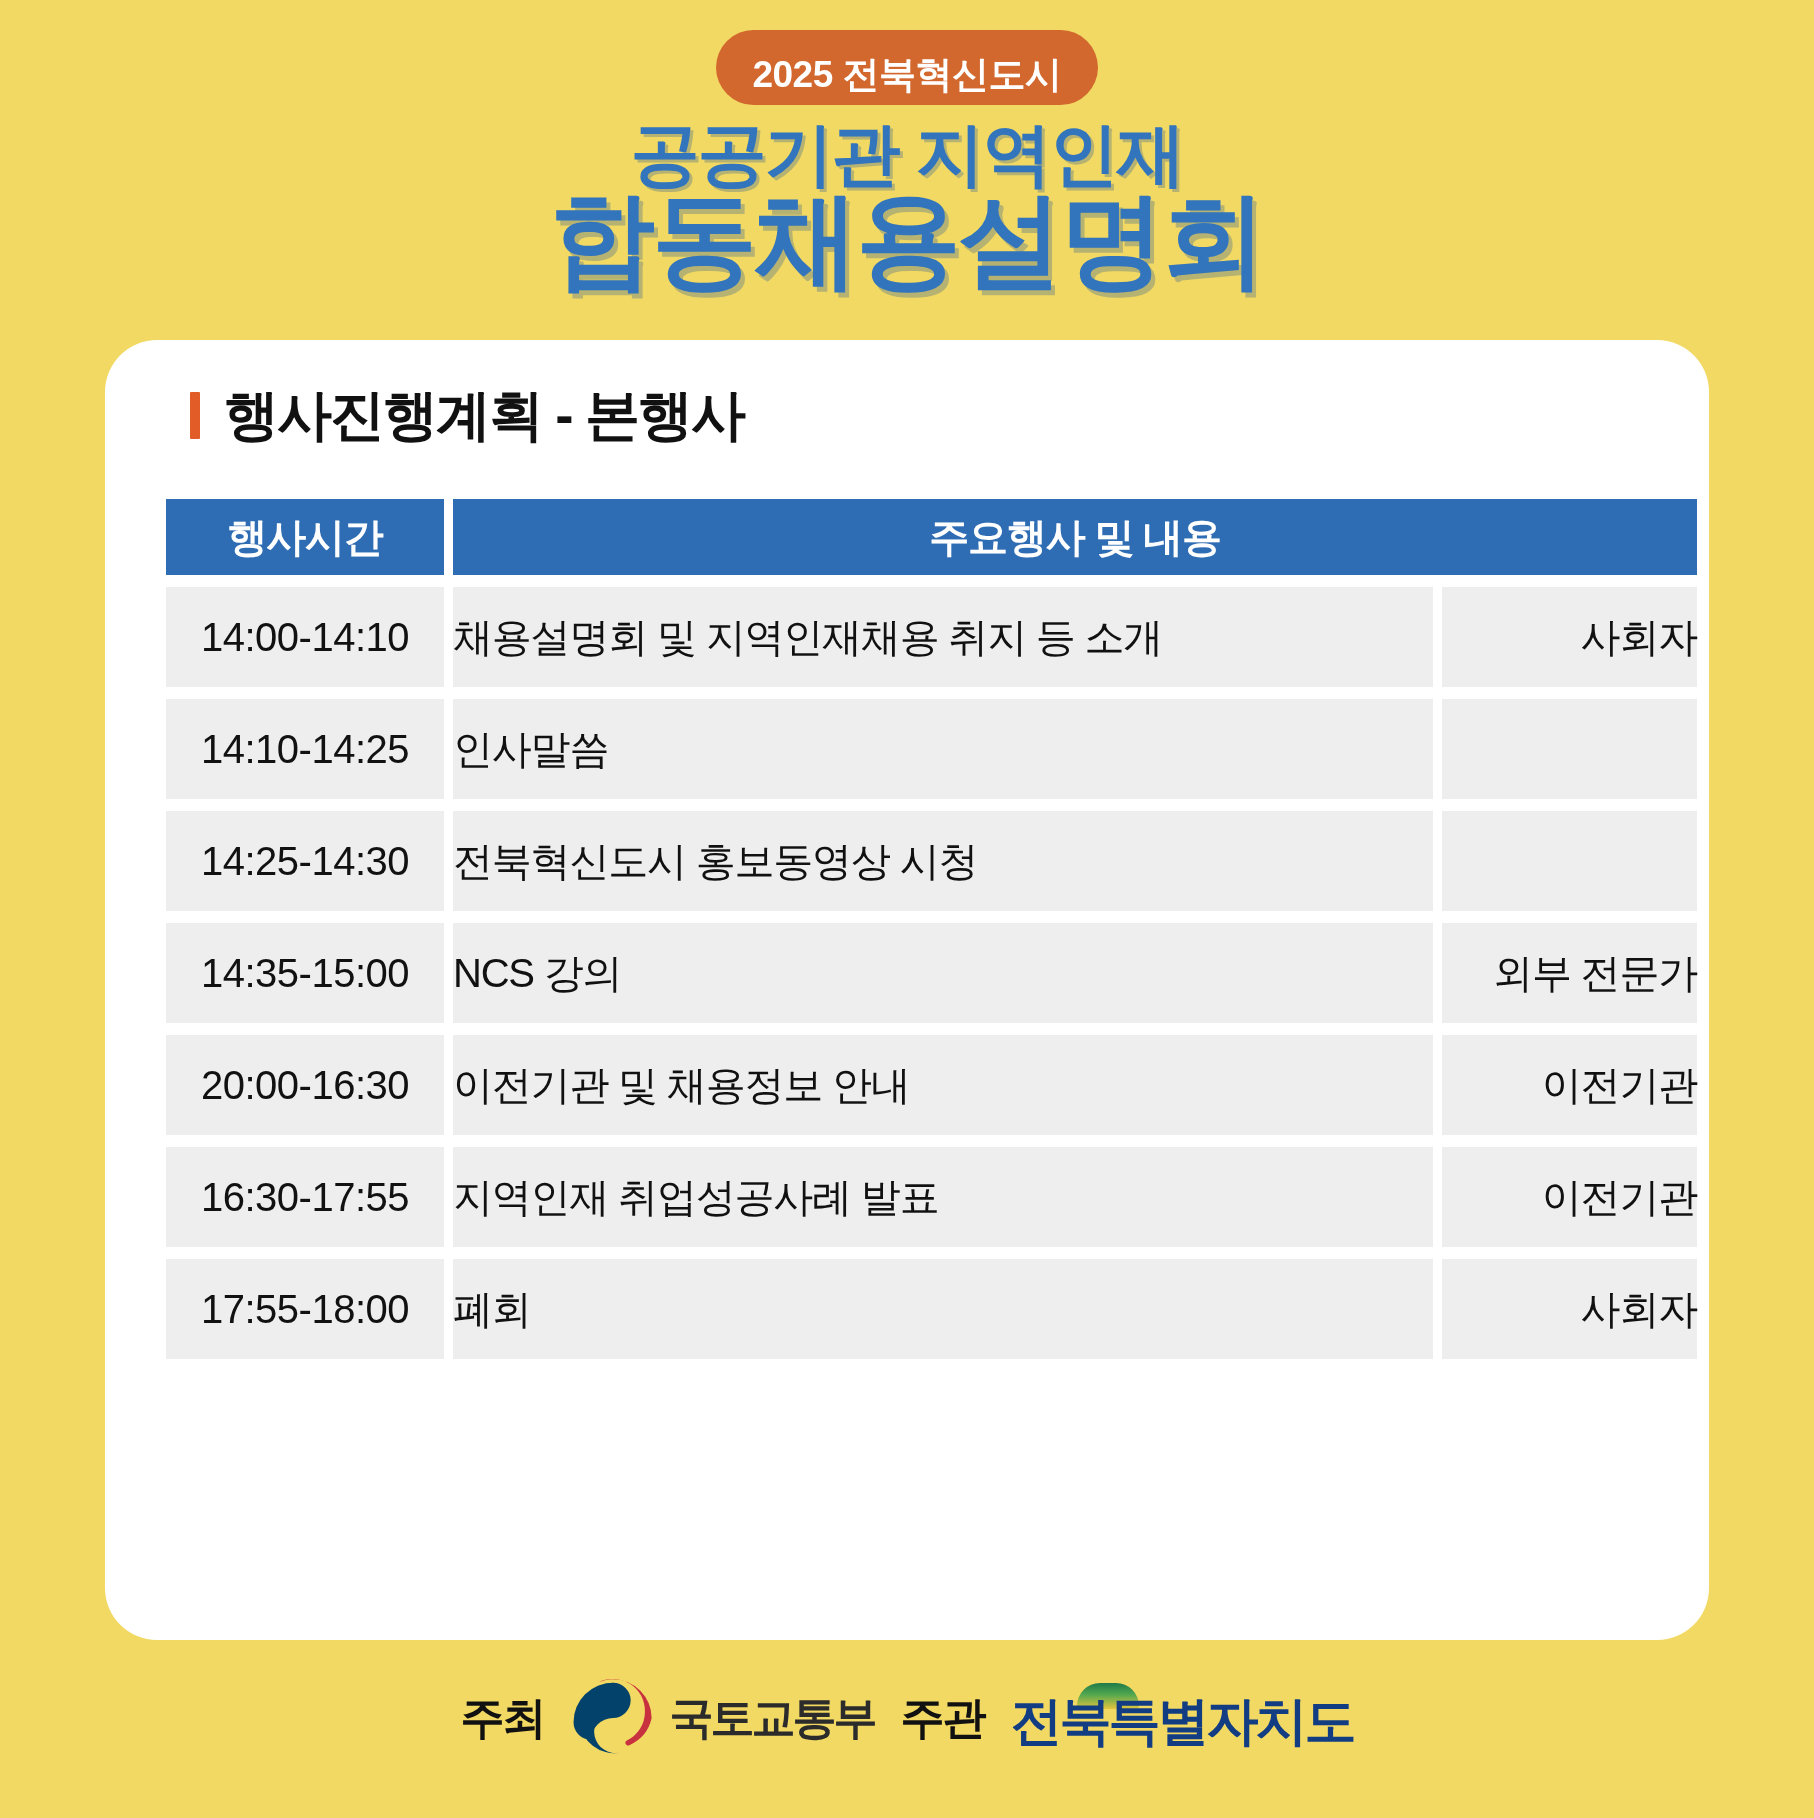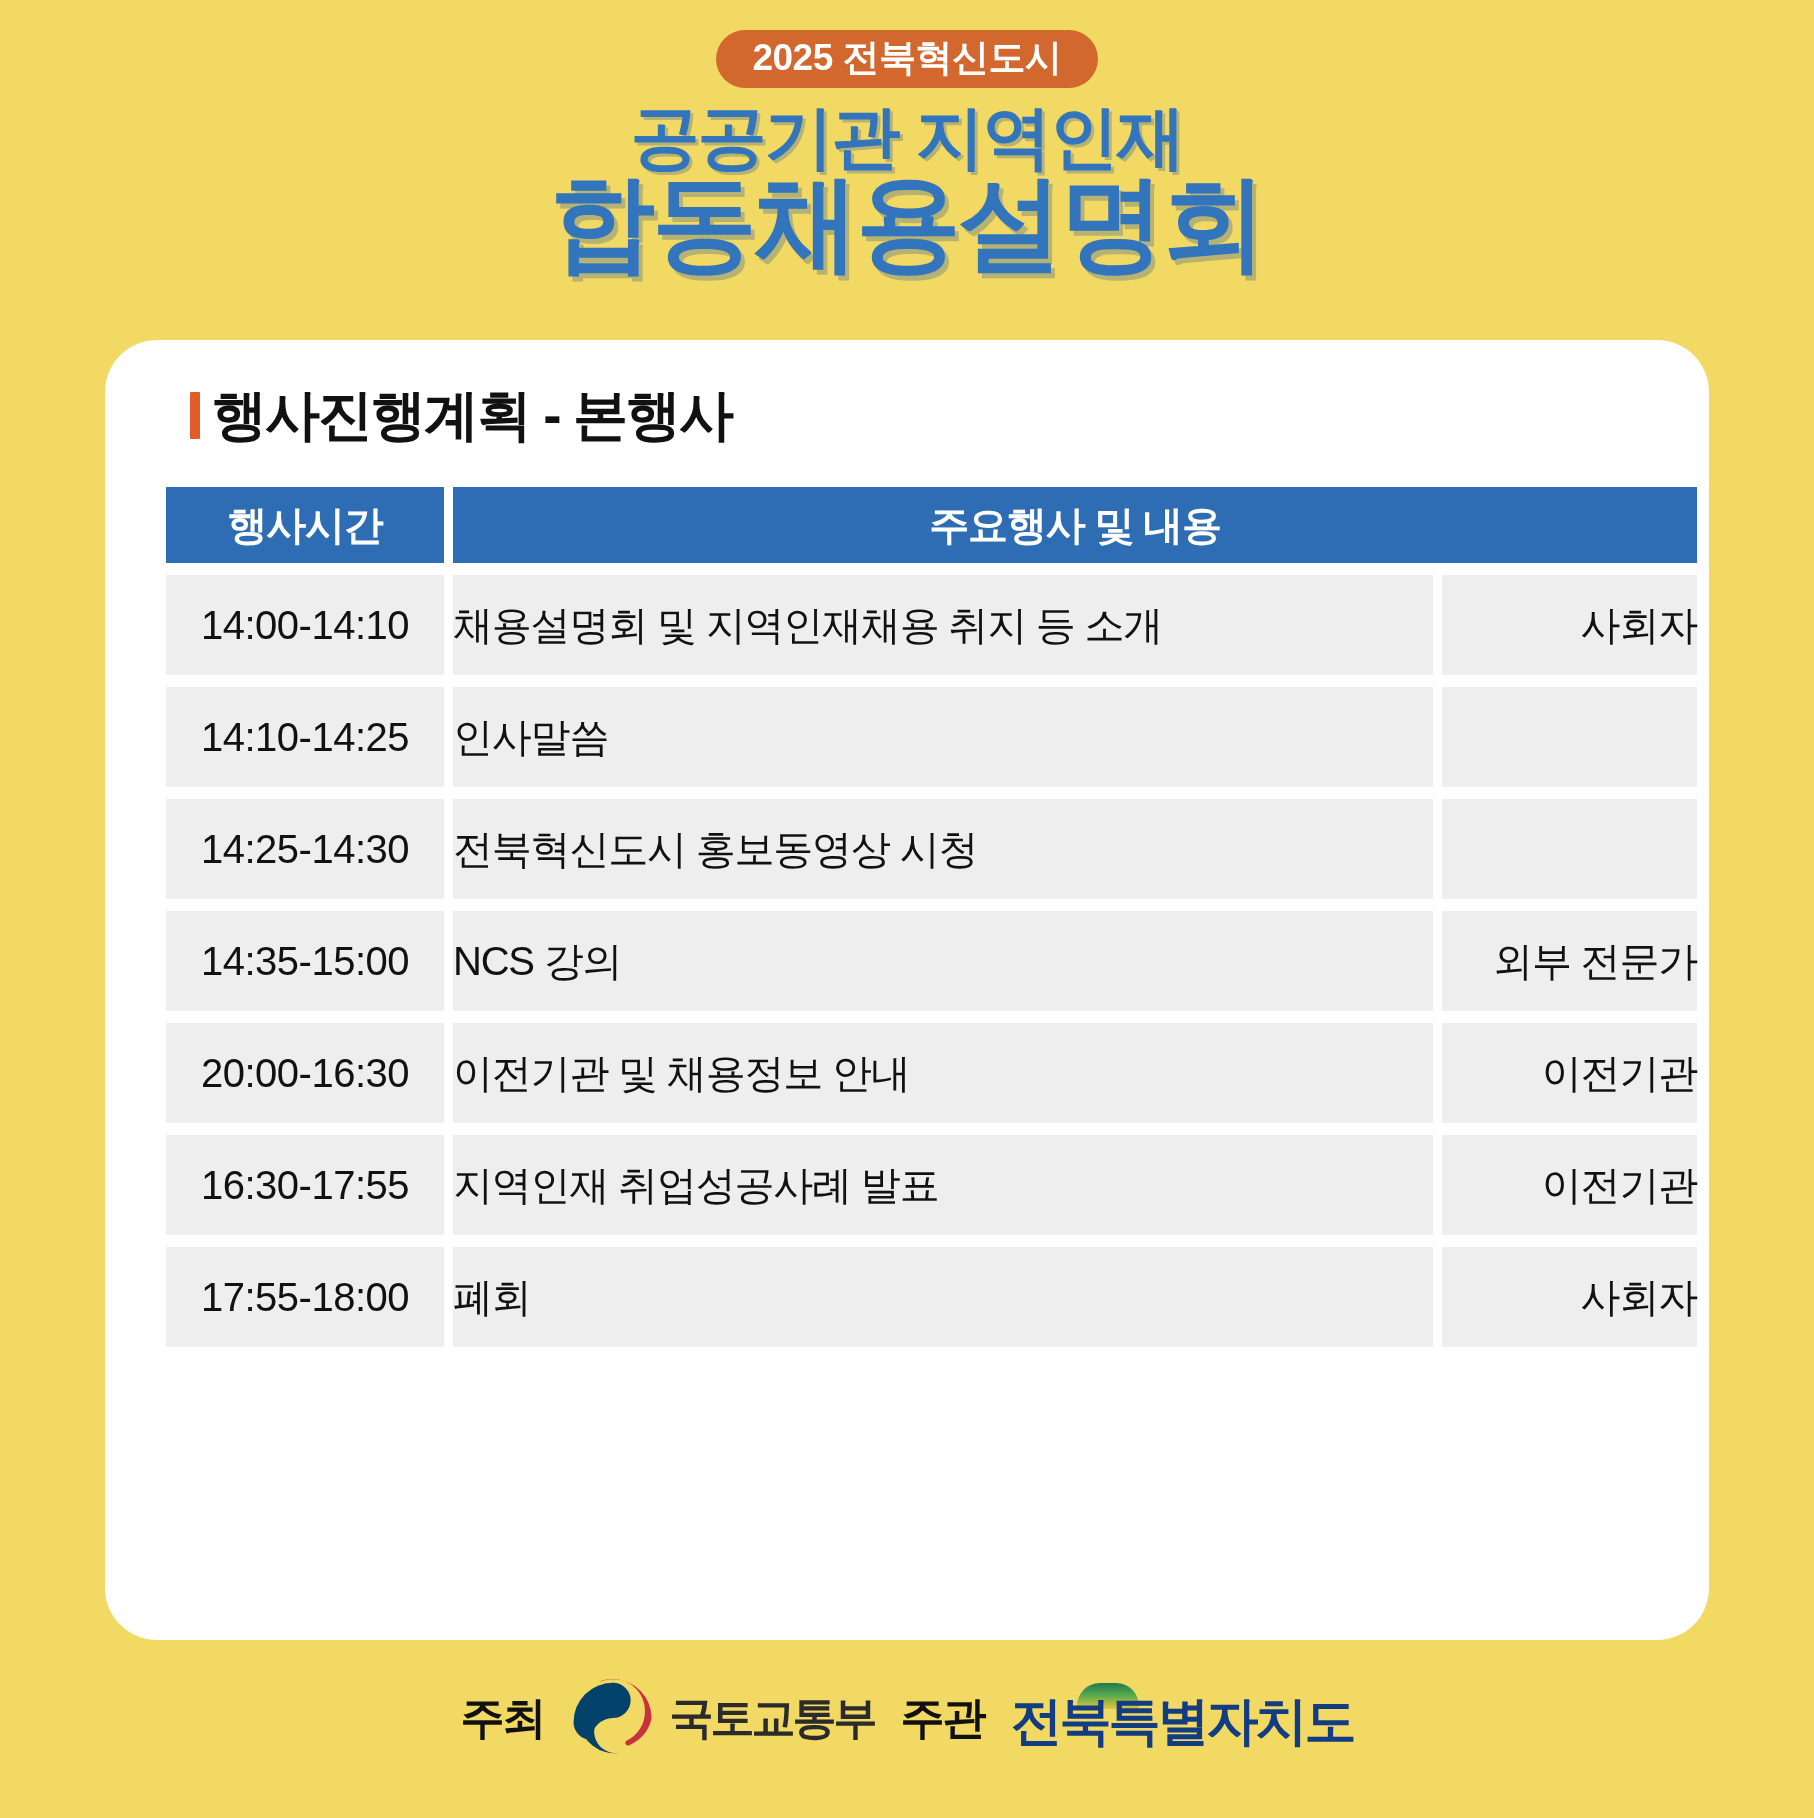--- a/index.html
+++ b/index.html
@@ -24,21 +24,21 @@
     flex-direction: column;
     align-items: center;
   }
 
   .badge {
     background: #d2682e;
     color: #ffffff;
     font-size: 37px;
     font-weight: 700;
     letter-spacing: -0.5px;
-    padding: 9px 36px 12px;
+    padding: 26px 36px 12px;
     border-radius: 40px;
     line-height: 1;
     display: inline-block;
   }
 
   .title-line1 {
     margin-top: 13px;
     font-size: 69px;
     font-weight: 700;
     color: #3275bd;
@@ -65,23 +65,23 @@
     width: 1604px;
     height: 1300px;
     background: #ffffff;
     border-radius: 52px;
     padding: 48px 50px 40px 52px;
   }
 
   .section-head {
     display: flex;
     align-items: center;
-    gap: 12px;
+    gap: 24px;
     margin-left: 33px;
-    margin-bottom: 32px;
+    margin-bottom: 44px;
   }
   .accent-bar {
     width: 10px;
     height: 47px;
     background: #e15c27;
     border-radius: 1px;
     flex: none;
   }
   .section-title {
     font-size: 55px;

